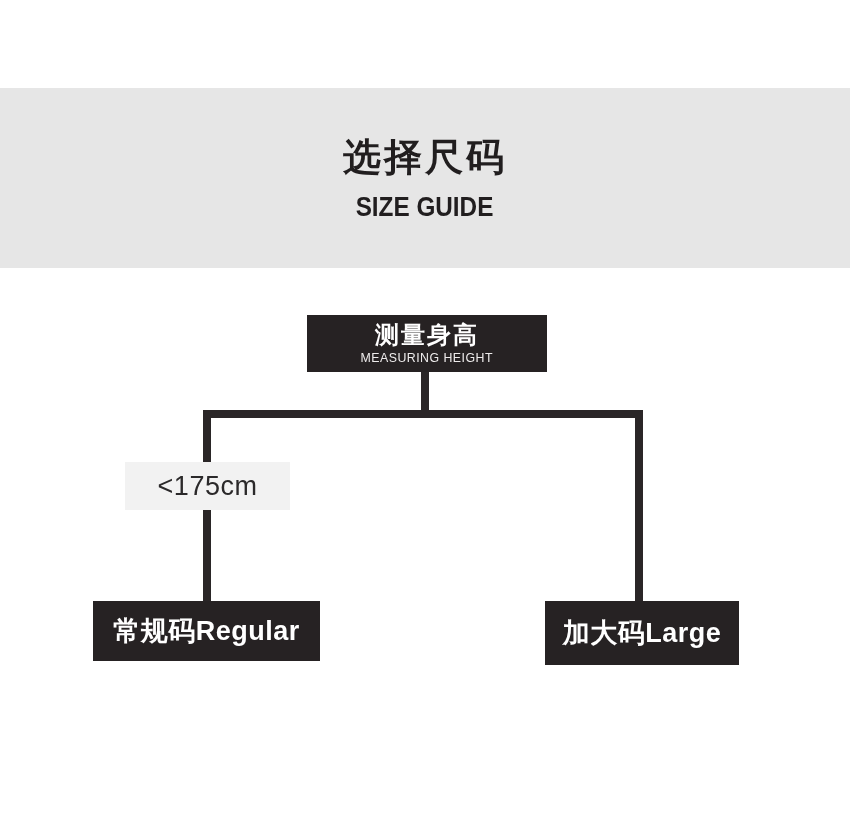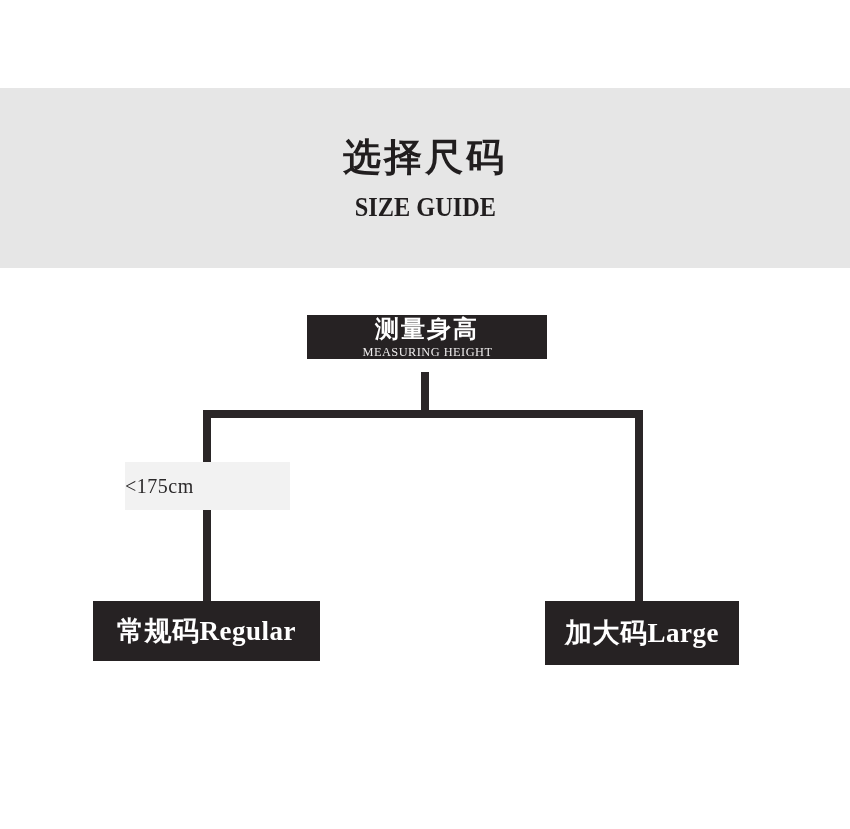--- a/index.html
+++ b/index.html
@@ -6,21 +6,21 @@
     margin: 0;
     padding: 0;
     background: #ffffff;
   }
   #screen {
     position: relative;
     width: 850px;
     height: 829px;
     background: #ffffff;
     overflow: hidden;
-    font-family: Liberation Serif, serif;
+    font-family: Liberation Sans, sans-serif;
   }
 
   
   .banner {
     position: absolute;
     left: 0;
     top: 88px;
     width: 850px;
     height: 180px;
     background: #e6e6e6;
@@ -54,21 +54,21 @@
     top: 268px;
     width: 850px;
     height: 561px;
   }
 
   .node-root {
     position: absolute;
     left: 307px;
     top: 47px;   
     width: 240px;
-    height: 44px;
+    height: 57px;
     background: #262223;
     z-index: 2;
     display: flex;
     flex-direction: column;
     align-items: center;
     justify-content: center;
     text-align: center;
   }
   .node-root-zh {
     color: #ffffff;
@@ -96,23 +96,23 @@
   .bar-horizontal   { left: 203px; top: 142px; width: 440px; height: 8px;  }  
   .drop-left        { left: 203px; top: 142px; width: 8px;   height: 191px;}  
   .drop-right       { left: 635px; top: 142px; width: 8px;   height: 191px;}
 
   .node-condition {
     position: absolute;
     background: #f2f2f2;
     z-index: 2;
     display: flex;
     align-items: center;
-    justify-content: flex-start;
+    justify-content: center;
     color: #2b292a;
-    font-size: 20px;
+    font-size: 27px;
     font-weight: 400;
     letter-spacing: 0.5px;
   }
   .cond-left  { left: 125px; top: 194px; width: 165px; height: 48px; }  
   .cond-right { left: 508px; top: 194px; width: 240px; height: 48px; }
 
   .node-result {
     position: absolute;
     background: #262223;
     z-index: 2;

